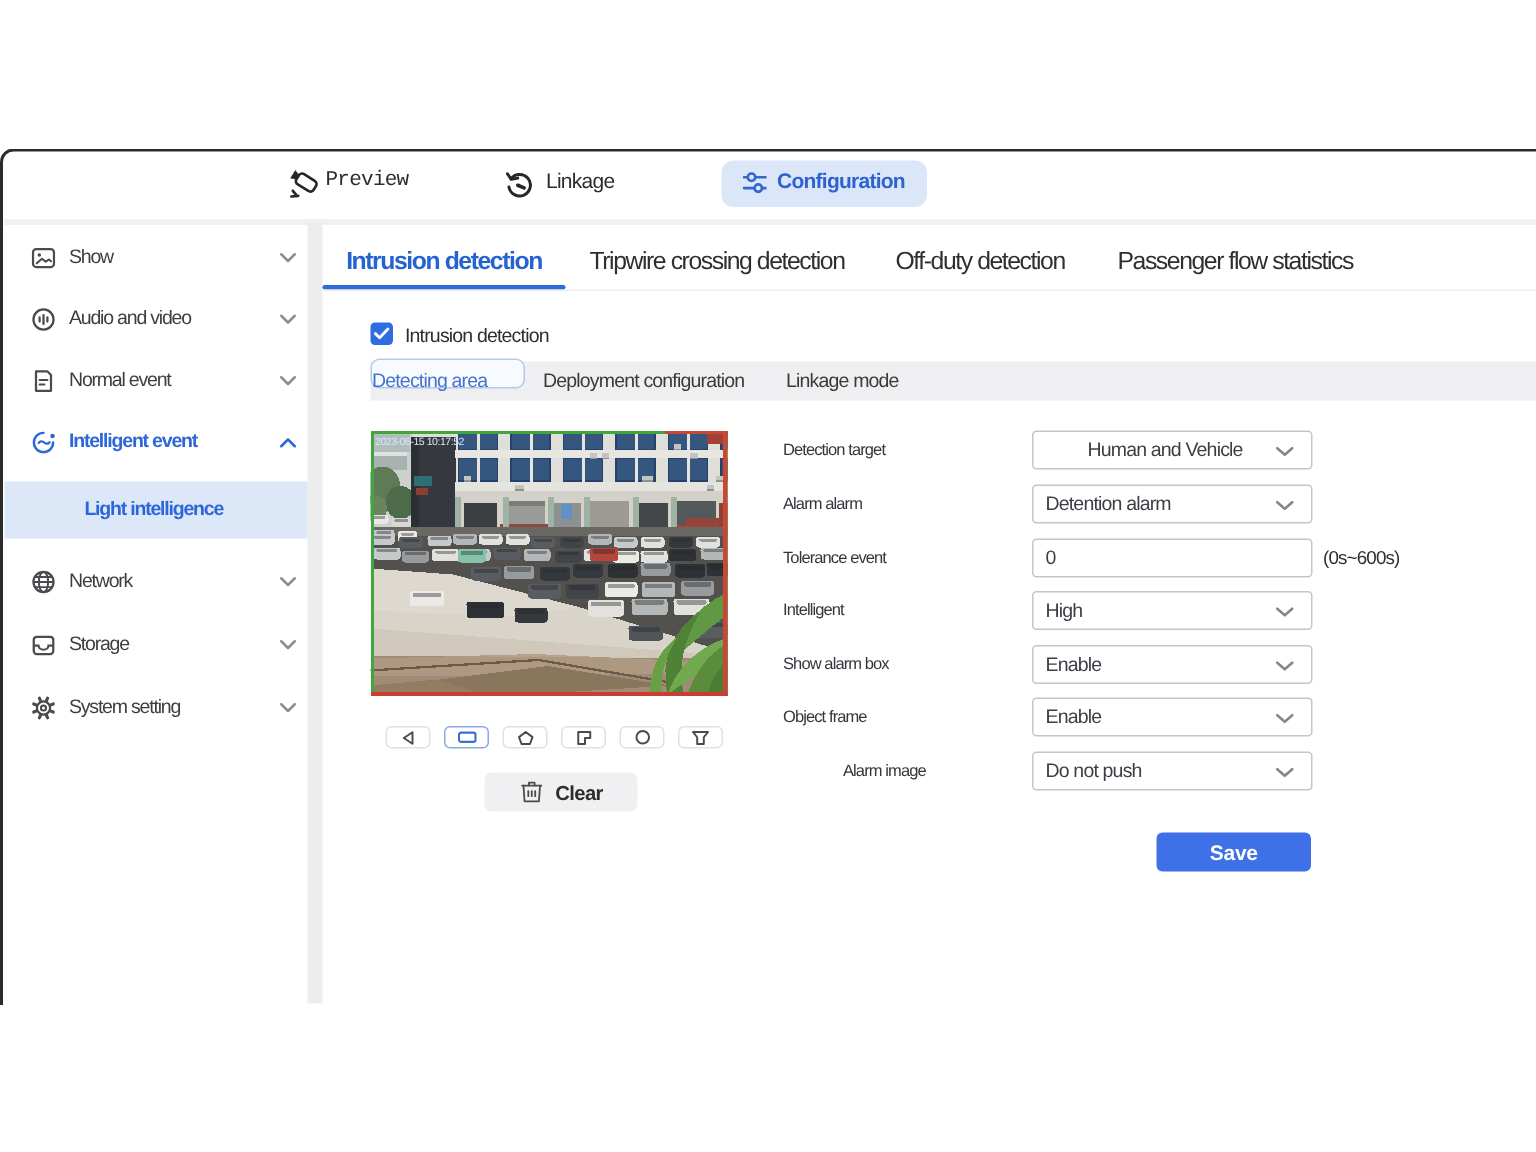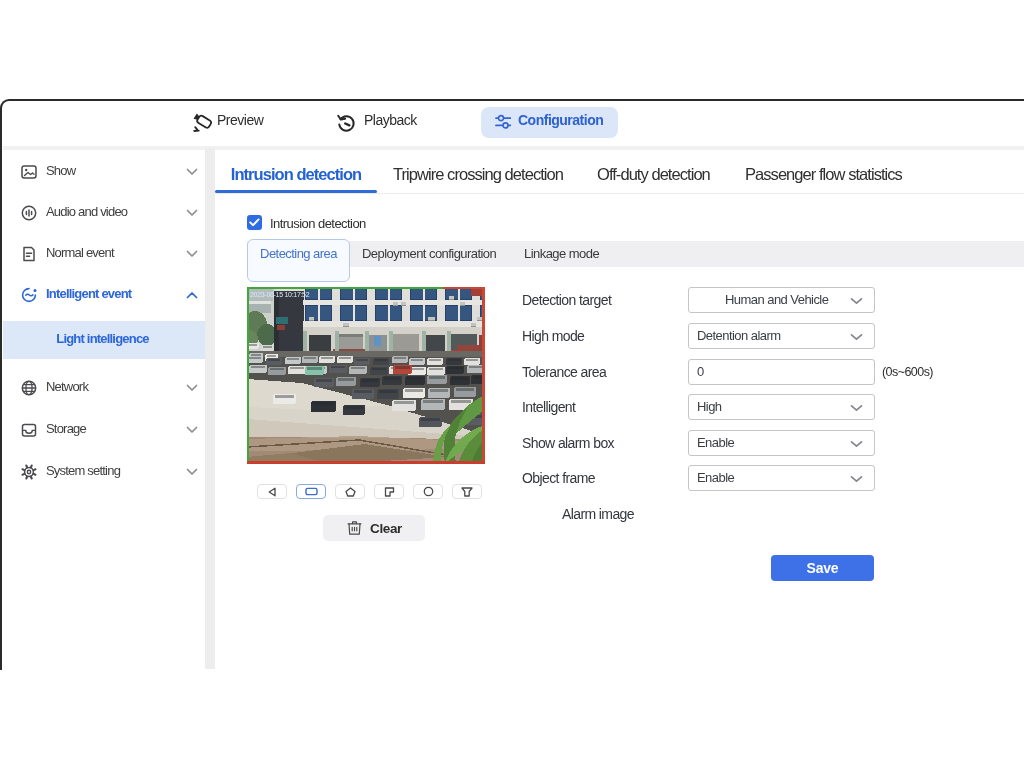--- a/index.html
+++ b/index.html
@@ -25,62 +25,62 @@
   .chevb{stroke:#2c66d9;}
   
   .tab{font-size:16.5px;color:#2f2f2f;letter-spacing:-0.95px;}
   #tab1{color:#2563d3;font-weight:bold;}
   #tabline{left:215px;top:190px;width:162px;height:3px;background:#2f6cd8;border-radius:2px;}
   #tabbot{left:215px;top:193px;width:809px;height:1px;background:#ececee;}
   
   #cbx{left:247px;top:215px;width:15px;height:15px;background:#2f6ce2;border-radius:3px;}
   
   #ststrip{left:247px;top:241px;width:777px;height:26px;background:#efeff1;}
-  #stpill{left:247px;top:239px;width:103px;height:43px;background:#f7faff;border:1px solid #b6c9ea;
-          border-radius:6px;box-sizing:border-box;line-height:27px;text-align:center;
+  #stpill{left:247px;top:239px;width:103px;height:20px;background:#f7faff;border:1px solid #b6c9ea;
+          border-radius:6px;box-sizing:border-box;line-height:27px;text-align:left;
           color:#4373c9;font-size:13px;letter-spacing:-0.55px;}
   .st{font-size:13px;color:#3a3a3a;letter-spacing:-0.55px;line-height:26px;}
   
   #video{left:247px;top:287px;width:238px;height:177px;}
   
   .tbtn{top:484px;width:30px;height:15px;background:#fff;border:1px solid #e1e1e3;border-radius:4px;
         box-sizing:border-box;display:flex;align-items:center;justify-content:center;}
   .tbtn.on{border:1px solid #89a9e2;}
   #clearbtn{left:323px;top:515px;width:102px;height:26px;background:#f0f0f2;border-radius:5px;
             display:flex;align-items:center;justify-content:center;gap:7px;
             color:#2d2d2d;font-size:13.5px;font-weight:bold;letter-spacing:-0.4px;}
   
-  .lbl{left:522px;font-size:14px;color:#33363c;letter-spacing:-0.6px;line-height:26px;}
+  .lbl{left:522px;font-size:11px;color:#33363c;letter-spacing:-0.6px;line-height:26px;}
   .ctl{left:688px;width:187px;height:26px;background:#fff;border:1px solid #c5c5c8;border-radius:3px;
        box-sizing:border-box;font-size:13px;color:#3b3f45;letter-spacing:-0.55px;line-height:24px;
        padding-left:8px;}
   .ctl svg{position:absolute;right:11px;top:9px;}
   #savebtn{left:771px;top:555px;width:103px;height:26px;background:#3e70e8;border-radius:4px;
            color:#fff;font-weight:bold;font-size:14px;text-align:center;line-height:26px;
            letter-spacing:-0.2px;}
 </style>
 </head>
 <body>
 <div id="page">
 
   <svg class="abs" style="left:193px;top:112px" width="20" height="20" viewBox="0 0 20 20">
     <g transform="rotate(32 10 9)">
       <rect x="4.6" y="5" width="13.5" height="8" rx="2.6" fill="none" stroke="#272727" stroke-width="1.8"></rect>
       <path d="M4.6 7.2 L0.8 5.8 L0.8 12.2 L4.6 10.8" fill="#272727"></path>
     </g>
     <path d="M2.2 15.2 L4.2 17.6 M1.2 19 L5.8 18.6" stroke="#272727" stroke-width="1.8" stroke-linecap="round"></path>
   </svg>
-  <div class="abs nav txt" style="left:217px;top:112px;">Preview</div>
+  <div class="abs nav txt" style="left:217px;top:112px;font-family:Liberation Mono, monospace;">Preview</div>
 
   <svg class="abs" style="left:337px;top:114px" width="19" height="19" viewBox="0 0 19 19">
     <path d="M3.6 5.2 A 7.2 7.2 0 1 1 2.3 10.6" fill="none" stroke="#272727" stroke-width="2" stroke-linecap="round"></path>
     <path d="M1.2 1.8 L3.9 5.6 L8.2 4.7" fill="none" stroke="#272727" stroke-width="1.9" stroke-linejoin="round" stroke-linecap="round"></path>
     <path d="M8.2 9.5 L12.4 11.3" stroke="#272727" stroke-width="2.4" stroke-linecap="round"></path>
   </svg>
-  <div class="abs nav txt" style="left:364px;top:112px;">Playback</div>
+  <div class="abs nav txt" style="left:364px;top:112px;">Linkage</div>
 
   <div class="abs" id="cfgpill"></div>
   <svg class="abs" style="left:495px;top:114px" width="16" height="16" viewBox="0 0 16 16">
     <g stroke="#3566cd" stroke-width="1.7" fill="none" stroke-linecap="round">
       <path d="M1 4.2 H16 M1 11.4 H16"></path>
     </g>
     <circle cx="6" cy="4.2" r="2.5" fill="#dbe6f9" stroke="#3566cd" stroke-width="1.7"></circle>
     <circle cx="10.5" cy="11.4" r="2.5" fill="#dbe6f9" stroke="#3566cd" stroke-width="1.7"></circle>
   </svg>
   <div class="abs nav txt" id="cfgtxt" style="left:518px;top:112px;">Configuration</div>
@@ -443,22 +443,22 @@
         <path d="M6.6 3.6 L6.6 1.8 L10.4 1.8 L10.4 3.6"></path>
         <path d="M2.1 3.8 L14.9 3.8"></path>
         <path d="M3 3.8 L3.7 14.2 L13.3 14.2 L14 3.8"></path>
         <path d="M6.2 7.4 L6.2 10.8 M8.5 7.4 L8.5 10.8 M10.8 7.4 L10.8 10.8"></path>
       </g>
     </svg>
     <span>Clear</span>
   </div>
 
   <div class="abs lbl txt" style="top:287px;">Detection target</div>
-  <div class="abs lbl txt" style="top:323px;">High mode</div>
-  <div class="abs lbl txt" style="top:359px;">Tolerance area</div>
+  <div class="abs lbl txt" style="top:323px;">Alarm alarm</div>
+  <div class="abs lbl txt" style="top:359px;">Tolerance event</div>
   <div class="abs lbl txt" style="top:394px;">Intelligent</div>
   <div class="abs lbl txt" style="top:430px;">Show alarm box</div>
   <div class="abs lbl txt" style="top:465px;">Object frame</div>
   <div class="abs lbl txt" style="top:501px;margin-left:40px;">Alarm image</div>
 
   <div class="abs ctl" style="top:287px;padding-left:36px;">Human and Vehicle<svg width="13" height="8" viewBox="0 0 13 8">
         <path d="M1.5 1.8 L6.5 6.2 L11.5 1.8" fill="none" stroke="#83868c" stroke-width="1.7" stroke-linecap="round" stroke-linejoin="round"></path>
       </svg></div>
   <div class="abs ctl" style="top:323px;">Detention alarm<svg width="13" height="8" viewBox="0 0 13 8">
         <path d="M1.5 1.8 L6.5 6.2 L11.5 1.8" fill="none" stroke="#83868c" stroke-width="1.7" stroke-linecap="round" stroke-linejoin="round"></path>
@@ -466,18 +466,21 @@
   <div class="abs ctl" style="top:359px;">0</div>
   <div class="abs ctl" style="top:394px;">High<svg width="13" height="8" viewBox="0 0 13 8">
         <path d="M1.5 1.8 L6.5 6.2 L11.5 1.8" fill="none" stroke="#83868c" stroke-width="1.7" stroke-linecap="round" stroke-linejoin="round"></path>
       </svg></div>
   <div class="abs ctl" style="top:430px;">Enable<svg width="13" height="8" viewBox="0 0 13 8">
         <path d="M1.5 1.8 L6.5 6.2 L11.5 1.8" fill="none" stroke="#83868c" stroke-width="1.7" stroke-linecap="round" stroke-linejoin="round"></path>
       </svg></div>
   <div class="abs ctl" style="top:465px;">Enable<svg width="13" height="8" viewBox="0 0 13 8">
         <path d="M1.5 1.8 L6.5 6.2 L11.5 1.8" fill="none" stroke="#83868c" stroke-width="1.7" stroke-linecap="round" stroke-linejoin="round"></path>
       </svg></div>
+  <div class="abs ctl" style="top:501px;">Do not push<svg width="13" height="8" viewBox="0 0 13 8">
+        <path d="M1.5 1.8 L6.5 6.2 L11.5 1.8" fill="none" stroke="#83868c" stroke-width="1.7" stroke-linecap="round" stroke-linejoin="round"></path>
+      </svg></div>
 
   <div class="abs txt" style="left:882px;top:360px;font-size:12.5px;color:#2e2e2e;letter-spacing:-0.55px;line-height:24px;">(0s~600s)</div>
   <div class="abs" id="savebtn">Save</div>
 
   <div class="abs" id="frame"></div>
 </div>
 
 </body></html>

